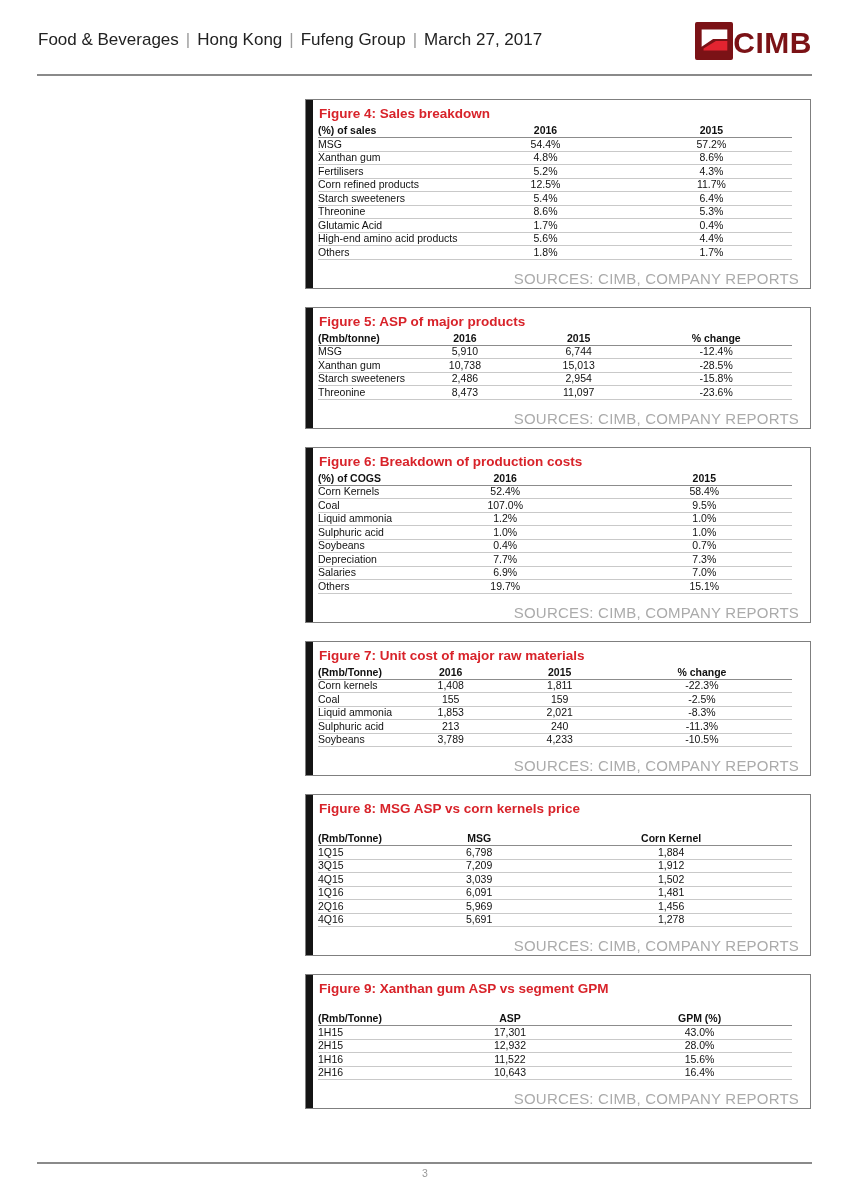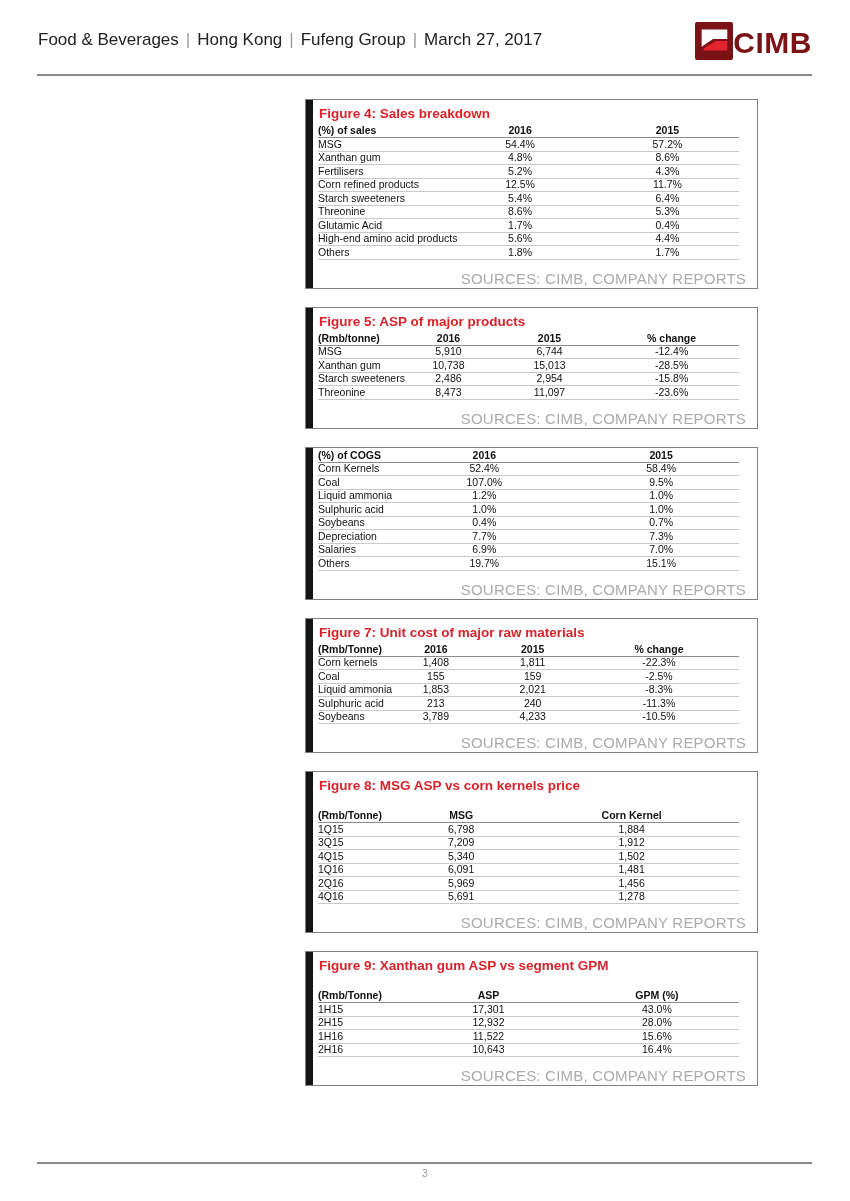--- a/index.html
+++ b/index.html
@@ -46,21 +46,21 @@
     width: 775px;
     height: 2px;
     background: #8a8a8a;
   }
 
   
   .figures {
     position: absolute;
     left: 305px;
     top: 99px;
-    width: 453px;
+    width: 506px;
     display: flex;
     flex-direction: column;
     gap: 18px;
   }
   .figure-box {
     position: relative;
     border: 1px solid #7f7f7f;
     background: #ffffff;
     padding-left: 7px;
   }
@@ -269,20 +269,21 @@
               <td>11,097</td>
               <td>-23.6%</td>
             </tr>
           </tbody>
     </table>
     <div class="fig-source">SOURCES: CIMB, COMPANY REPORTS</div>
   </section>
 
   <section class="figure-box">
     <span class="side-bar"></span>
+    <h2 class="fig-title">Figure 6: Breakdown of production costs</h2>
 
     <table class="fig-table">
       <colgroup>
             <col style="width: 16%;">
             <col style="width: 47%;">
             <col style="width: 37%;">
           </colgroup>
       <thead>
             <tr>
               <th class="first">(%) of COGS</th>
@@ -414,21 +415,21 @@
               <td>6,798</td>
               <td>1,884</td>
             </tr>
             <tr>
               <td class="first">3Q15</td>
               <td>7,209</td>
               <td>1,912</td>
             </tr>
             <tr>
               <td class="first">4Q15</td>
-              <td>5,340</td>
+              <td>3,039</td>
               <td>1,502</td>
             </tr>
             <tr>
               <td class="first">1Q16</td>
               <td>6,091</td>
               <td>1,481</td>
             </tr>
             <tr>
               <td class="first">2Q16</td>
               <td>5,969</td>

